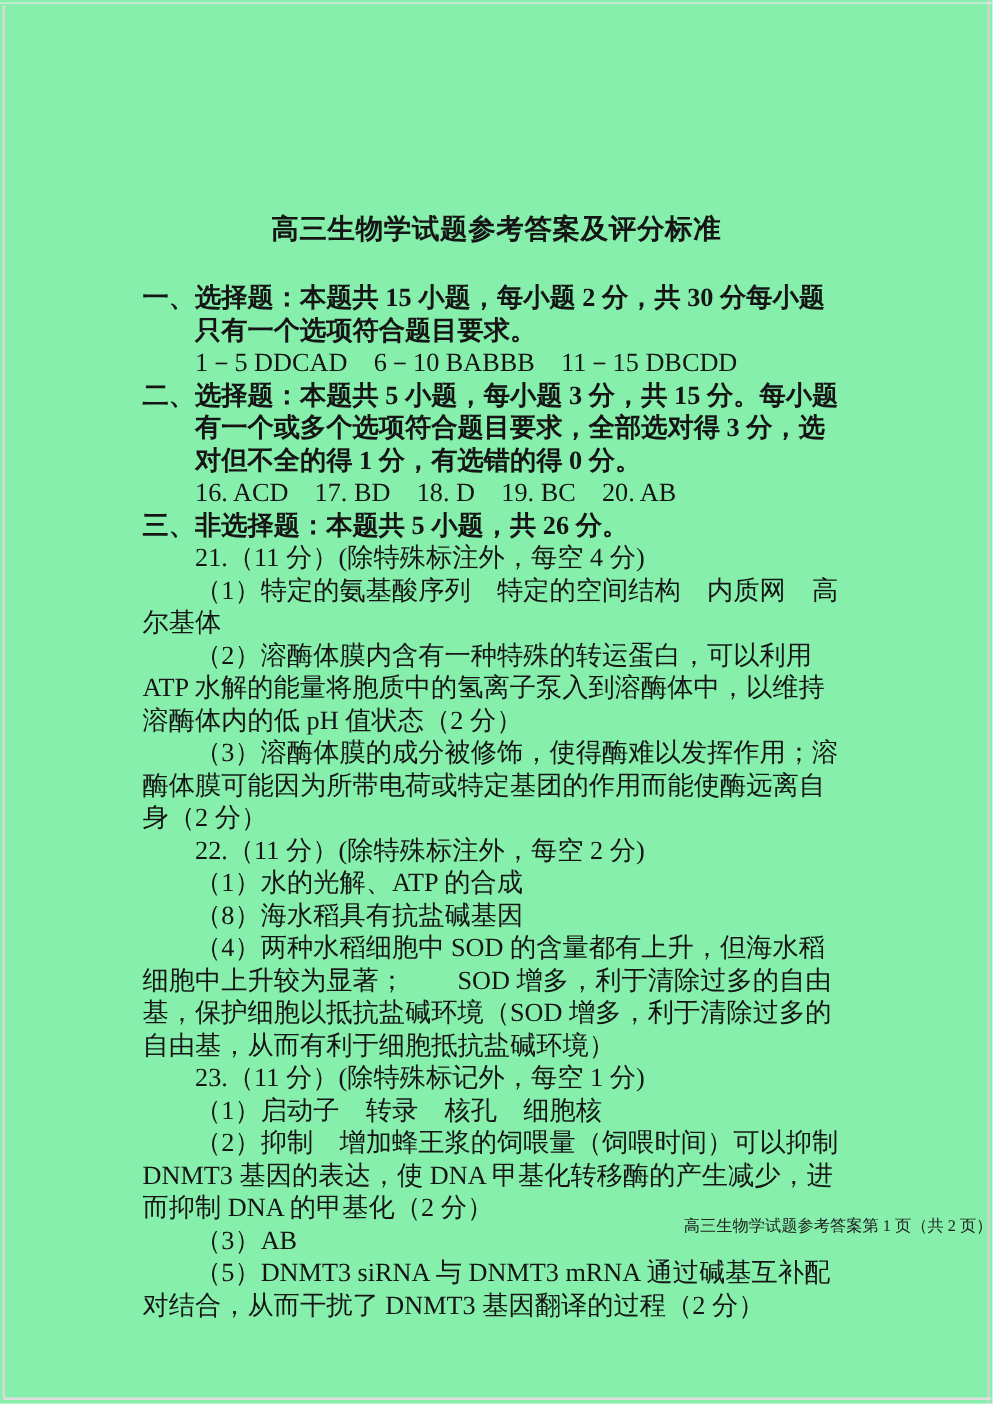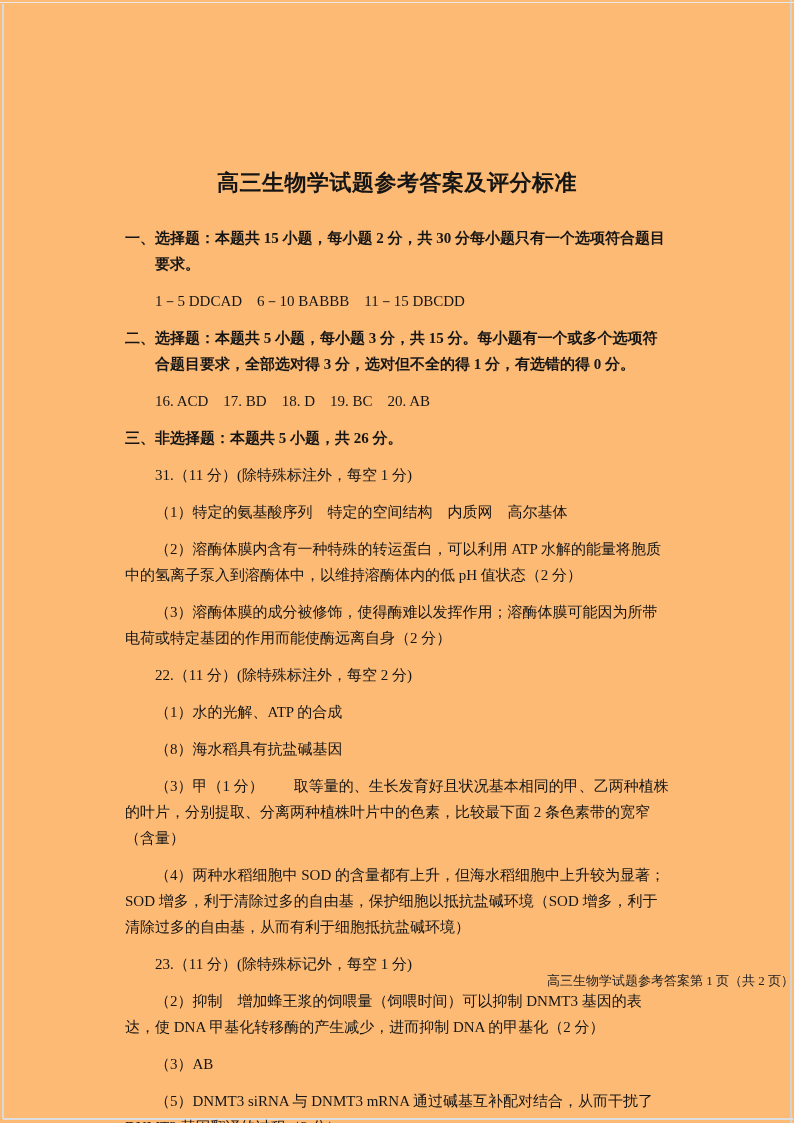--- a/index.html
+++ b/index.html
@@ -1,19 +1,19 @@
 <!DOCTYPE html>
 <html><head>
 <meta charset="utf-8">
 <style>
   html,body{margin:0;padding:0;background:#ffffff;}
   .page{
     position:relative;
     width:794px;height:1123px;
-    background:#fdba74;
+    background:#86efac;
     overflow:hidden;
     font-family:"Liberation Serif","DejaVu Serif",serif;
     color:#151515;
   }
   
   .edge{position:absolute;}
   .edge-left{left:2px;top:4px;width:2px;height:1115px;background:#d9d9d9;}
   .edge-right{right:2px;top:0;width:2px;height:1123px;background:#d2d2d2;}
   .edge-top{left:0;top:2px;width:100%;height:1px;background:#e8e8e8;}
   .edge-bottom{left:3px;bottom:3px;width:790px;height:2px;background:#dedede;}
@@ -23,23 +23,23 @@
     left:114px;top:168px;width:566px;
   }
   .title{
     font-size:22px;
     font-weight:700;
     text-align:center;
     margin:0 0 27px 0;
     letter-spacing:.5px;
   }
   .para{
-    font-size:15px;
+    font-size:21px;
     line-height:26px;
-    margin:11px;
+    margin:0;
     white-space:pre-wrap;
   }
   .section-header{
     font-weight:700;
     padding-left:2em;
     text-indent:-2em;
   }
   .answer-line,
   .question-header,
   .answer-item{
@@ -63,30 +63,30 @@
   <div class="edge edge-bottom"></div>
 
   <div class="content">
     <h1 class="title">高三生物学试题参考答案及评分标准</h1>
     <div>
         <div class="para section-header">一、选择题：本题共 15 小题，每小题 2 分，共 30 分每小题只有一个选项符合题目要求。</div>
         <div class="para answer-line">1－5 DDCAD　6－10 BABBB　11－15 DBCDD</div>
         <div class="para section-header">二、选择题：本题共 5 小题，每小题 3 分，共 15 分。每小题有一个或多个选项符合题目要求，全部选对得 3 分，选对但不全的得 1 分，有选错的得 0 分。</div>
         <div class="para answer-line">16. ACD　17. BD　18. D　19. BC　20. AB</div>
         <div class="para section-header">三、非选择题：本题共 5 小题，共 26 分。</div>
-        <div class="para question-header">31.（11 分）(除特殊标注外，每空 1 分)</div>
+        <div class="para question-header">21.（11 分）(除特殊标注外，每空 4 分)</div>
         <div class="para answer-item">（1）特定的氨基酸序列　特定的空间结构　内质网　高尔基体</div>
         <div class="para answer-item">（2）溶酶体膜内含有一种特殊的转运蛋白，可以利用 ATP 水解的能量将胞质中的氢离子泵入到溶酶体中，以维持溶酶体内的低 pH 值状态（2 分）</div>
         <div class="para answer-item">（3）溶酶体膜的成分被修饰，使得酶难以发挥作用；溶酶体膜可能因为所带电荷或特定基团的作用而能使酶远离自身（2 分）</div>
         <div class="para question-header">22.（11 分）(除特殊标注外，每空 2 分)</div>
         <div class="para answer-item">（1）水的光解、ATP 的合成</div>
         <div class="para answer-item">（8）海水稻具有抗盐碱基因</div>
-        <div class="para answer-item">（3）甲（1 分）　　取等量的、生长发育好且状况基本相同的甲、乙两种植株的叶片，分别提取、分离两种植株叶片中的色素，比较最下面 2 条色素带的宽窄（含量）</div>
         <div class="para answer-item">（4）两种水稻细胞中 SOD 的含量都有上升，但海水稻细胞中上升较为显著；　　SOD 增多，利于清除过多的自由基，保护细胞以抵抗盐碱环境（SOD 增多，利于清除过多的自由基，从而有利于细胞抵抗盐碱环境）</div>
         <div class="para question-header">23.（11 分）(除特殊标记外，每空 1 分)</div>
+        <div class="para answer-item">（1）启动子　转录　核孔　细胞核</div>
         <div class="para answer-item">（2）抑制　增加蜂王浆的饲喂量（饲喂时间）可以抑制 DNMT3 基因的表达，使 DNA 甲基化转移酶的产生减少，进而抑制 DNA 的甲基化（2 分）</div>
         <div class="para answer-item">（3）AB</div>
         <div class="para answer-item">（5）DNMT3 siRNA 与 DNMT3 mRNA 通过碱基互补配对结合，从而干扰了 DNMT3 基因翻译的过程（2 分）</div>
       </div>
   </div>
 
   <div class="footer">高三生物学试题参考答案第 1 页（共 2 页）</div>
 </div>
 
 </body></html>

